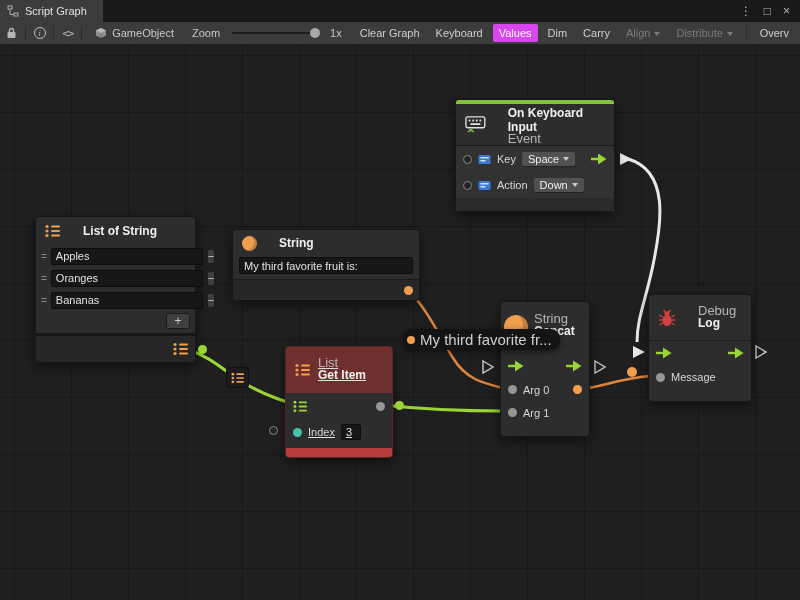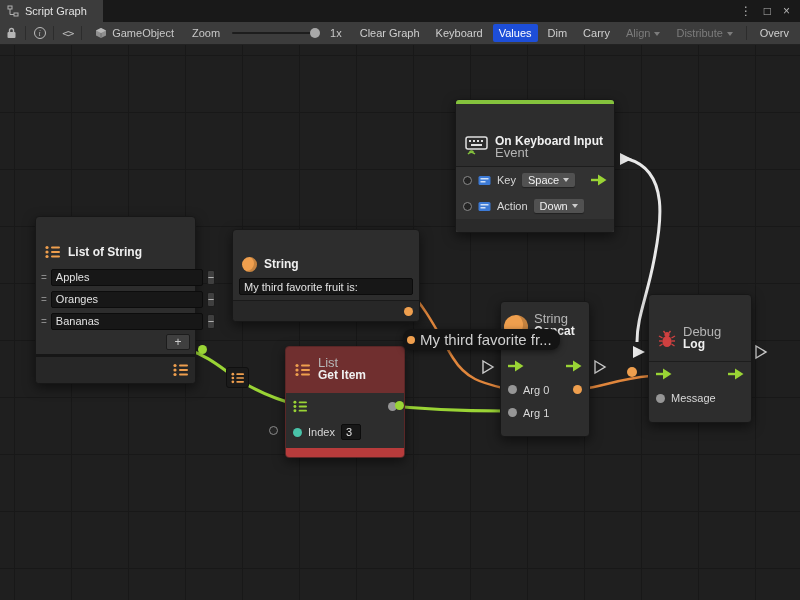--- a/index.html
+++ b/index.html
@@ -16,37 +16,37 @@
   .toolbar{height:23px;background:#3c3c3c;border-bottom:1px solid #222;display:flex;align-items:center;padding:0 5px;gap:4px;color:#c8c8c8;white-space:nowrap;overflow:hidden;}
   .tb-sep{width:1px;height:14px;background:#2c2c2c;margin:0 3px;}
   .tb-icon{display:inline-flex;align-items:center;justify-content:center;width:18px;height:18px;}
   .info-circ{display:inline-flex;align-items:center;justify-content:center;width:12px;height:12px;border:1.3px solid #bbb;border-radius:50%;font-size:8px;font-style:italic;color:#bbb;font-family:"Liberation Serif",serif;}
   .code-glyph{font-family:"DejaVu Sans Mono",monospace;font-size:11px;color:#bbb;letter-spacing:-1px;}
   .tb-go{display:inline-flex;align-items:center;gap:5px;padding:0 6px;}
   .zoom-wrap{display:inline-flex;align-items:center;gap:12px;margin:0 8px;}
   .zoom-track{position:relative;width:86px;height:2px;background:#1d1d1d;border-radius:1px;}
   .zoom-handle{position:absolute;right:-2px;top:-4px;width:10px;height:10px;border-radius:50%;background:#a8a8a8;}
   .tb-btn{padding:3px 6px;border-radius:2px;color:#cfcfcf;}
-  .tb-btn.active{background:#1d4ed8;color:#fff;}
+  .tb-btn.active{background:#d946ef;color:#fff;}
   .tb-btn.dim{color:#7c7c7c;}
   .caret{display:inline-block;width:0;height:0;border-left:3.5px solid transparent;border-right:3.5px solid transparent;border-top:4px solid #ccc;margin-left:4px;vertical-align:middle;}
   .caret.dim{border-top-color:#7c7c7c;}
 
   
   .canvas{position:relative;width:800px;height:555px;background-color:#1f1f1f;
     background-image:linear-gradient(#181818 1px,transparent 1px),linear-gradient(90deg,#181818 1px,transparent 1px);
     background-size:57px 57px;background-position:14px 10px;}
   .wires{position:absolute;left:0;top:0;z-index:1;}
   .w-green{stroke:#9ad435;stroke-width:3;fill:none;}
   .w-orange{stroke:#e0863c;stroke-width:2.5;fill:none;}
   .w-white{stroke:#e8e8e8;stroke-width:3;fill:none;}
   .tri-h{fill:none;stroke:#cccccc;stroke-width:1.4;}
 
   .node{position:absolute;z-index:2;background:#2d2d2d;border:1px solid #171717;border-radius:4px;box-shadow:0 4px 12px rgba(0,0,0,.5);}
-  .node-header{display:flex;align-items:center;gap:7px;padding:0 9px;margin-top:21px;}
+  .node-header{display:flex;align-items:center;gap:22px;padding:0 9px;}
   .node-title{font-size:12px;font-weight:bold;color:#f0f0f0;}
   .node-over,.node-sub{font-size:13px;color:#b5b5b5;line-height:10px;}
   .title-stack{display:flex;flex-direction:column;justify-content:center;}
   .port-row{display:flex;align-items:center;gap:6px;padding:0 7px;position:relative;}
   .port-label{color:#d8d8d8;}
   .dot{width:9px;height:9px;border-radius:50%;flex:0 0 auto;}
   .dot.orange{background:#ef9f4e;}
   .dot.gray{background:#969696;}
   .dot.teal{background:#49c3a9;}
   .dot.push-right{margin-left:auto;}
@@ -275,21 +275,21 @@
         <span class="port-label">Action</span>
         <span class="dropdown">
             <span>Down</span>
             <i class="caret"></i>
           </span>
       </div>
       <div class="k-footer"></div>
     </div>
   </div>
 
-  <div class="node gi" style="left:285px;top:301px;width:120px;">
+  <div class="node gi" style="left:285px;top:301px;width:108px;text-decoration:underline;">
     <div class="gi-header">
       <svg width="16" height="14" viewBox="0 0 16 14" fill="#ef9f4e">
           <circle cx="2" cy="2.5" r="1.6"></circle>
           <rect x="6" y="1.5" width="9" height="2" rx="1"></rect>
           <circle cx="2" cy="7" r="1.6"></circle>
           <rect x="6" y="6" width="9" height="2" rx="1"></rect>
           <circle cx="2" cy="11.5" r="1.6"></circle>
           <rect x="6" y="10.5" width="9" height="2" rx="1"></rect>
         </svg>
       <div class="title-stack">

